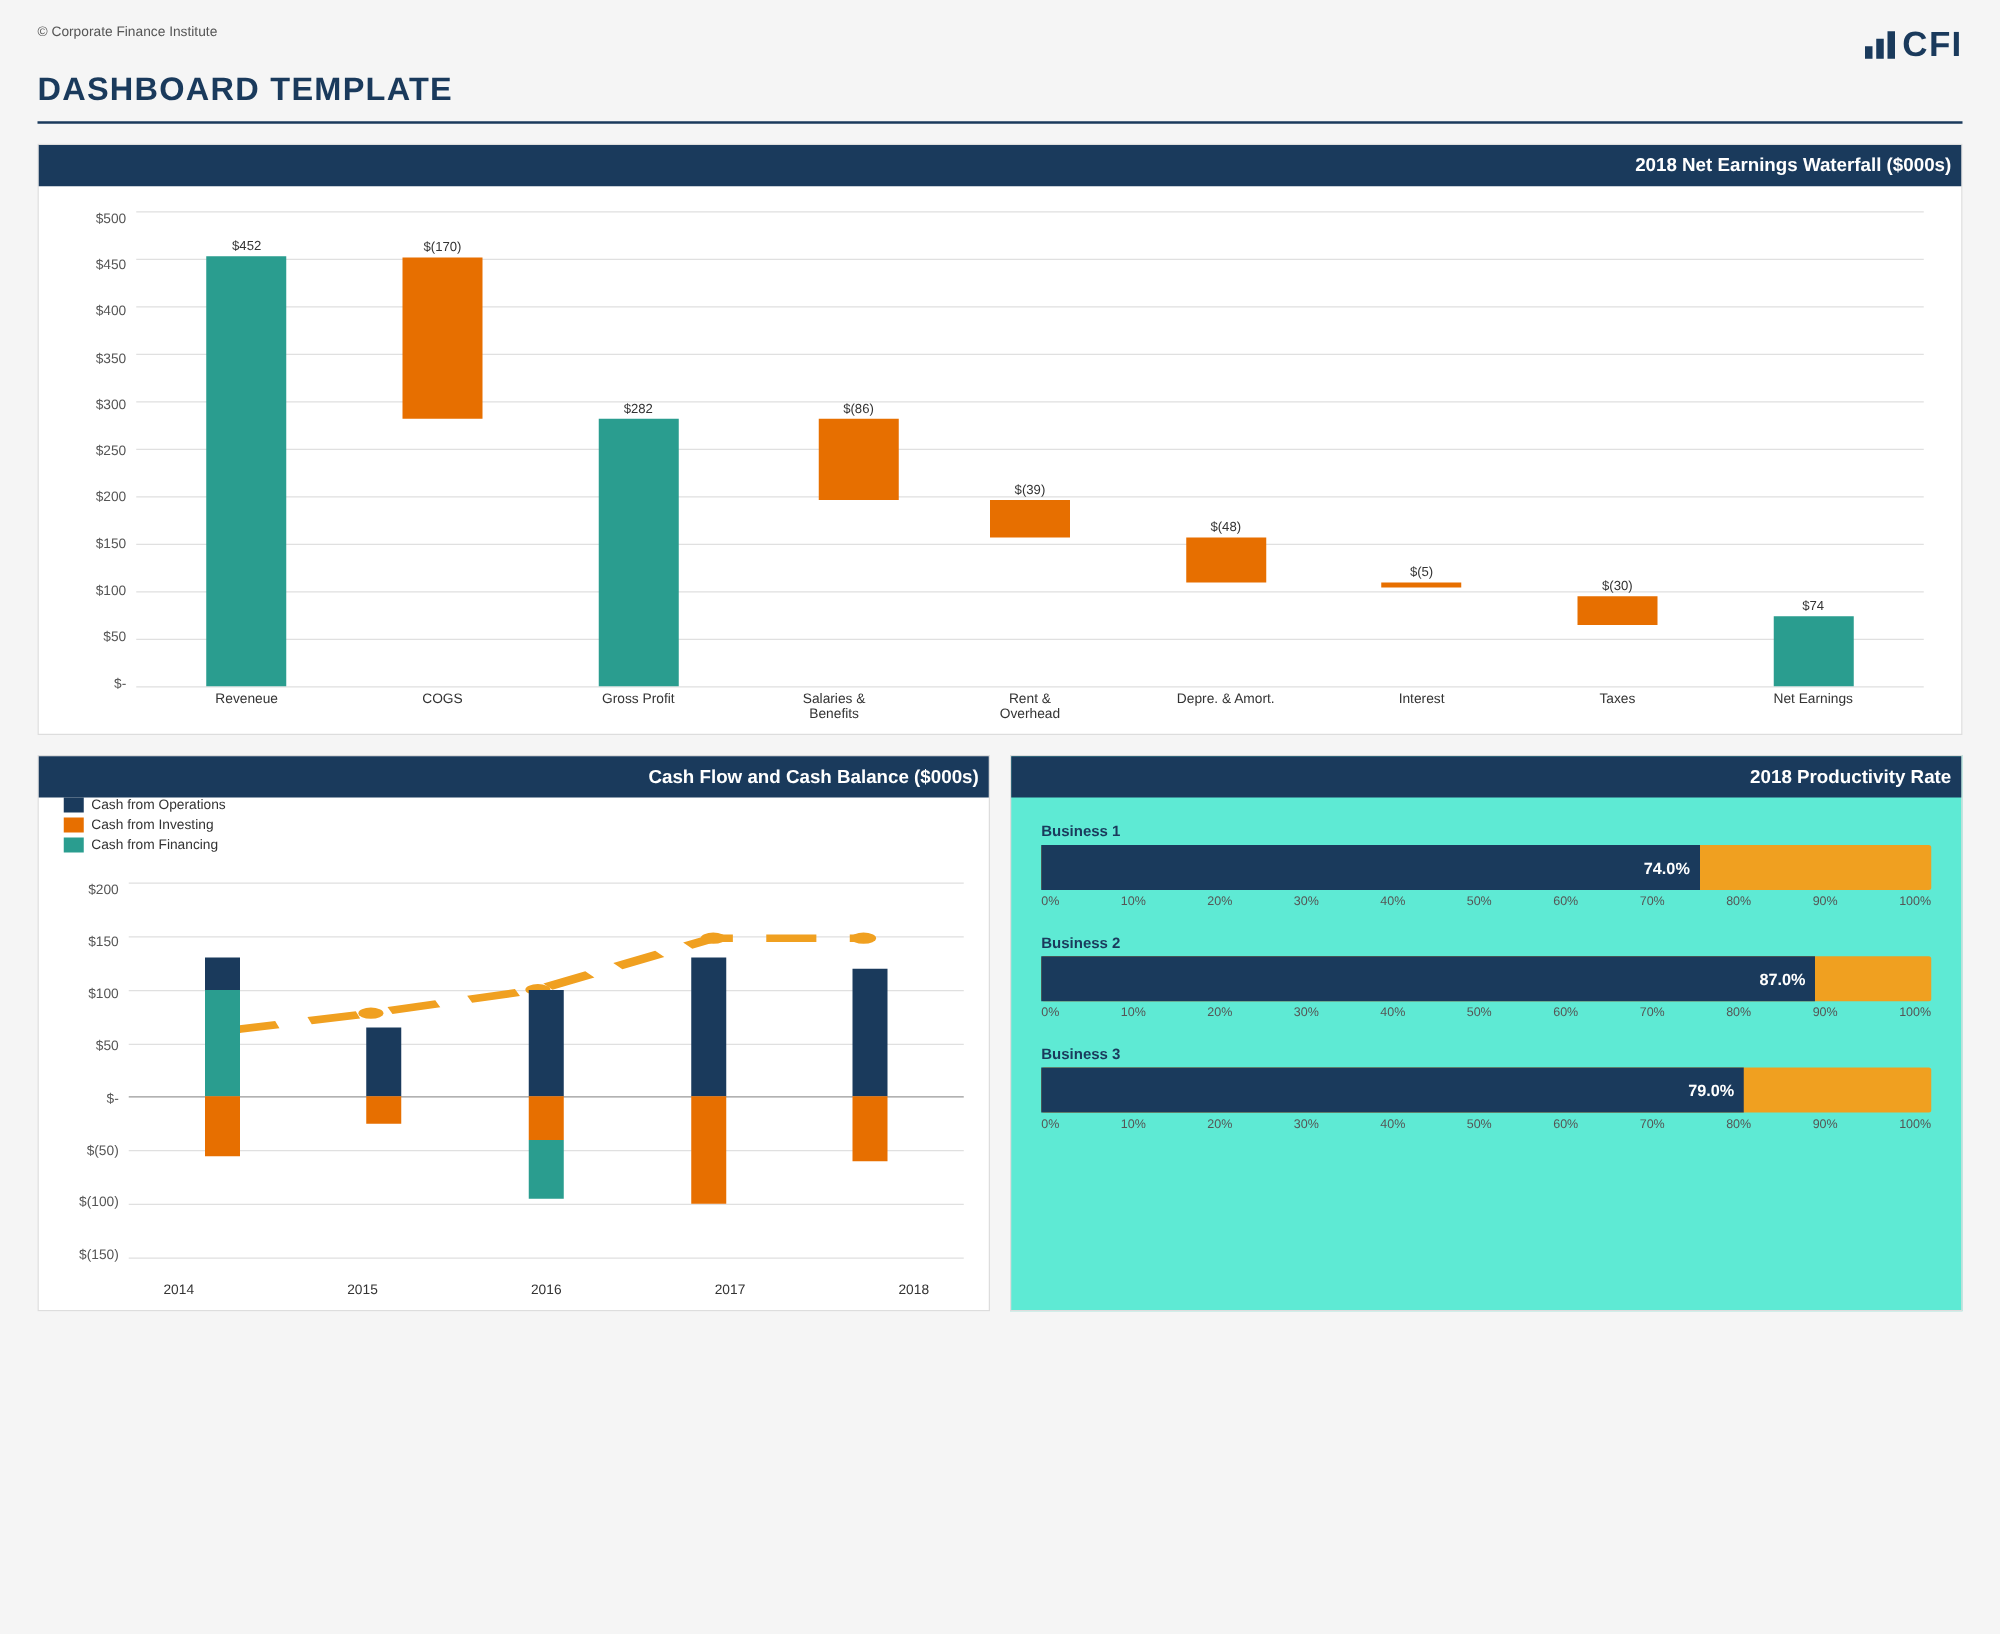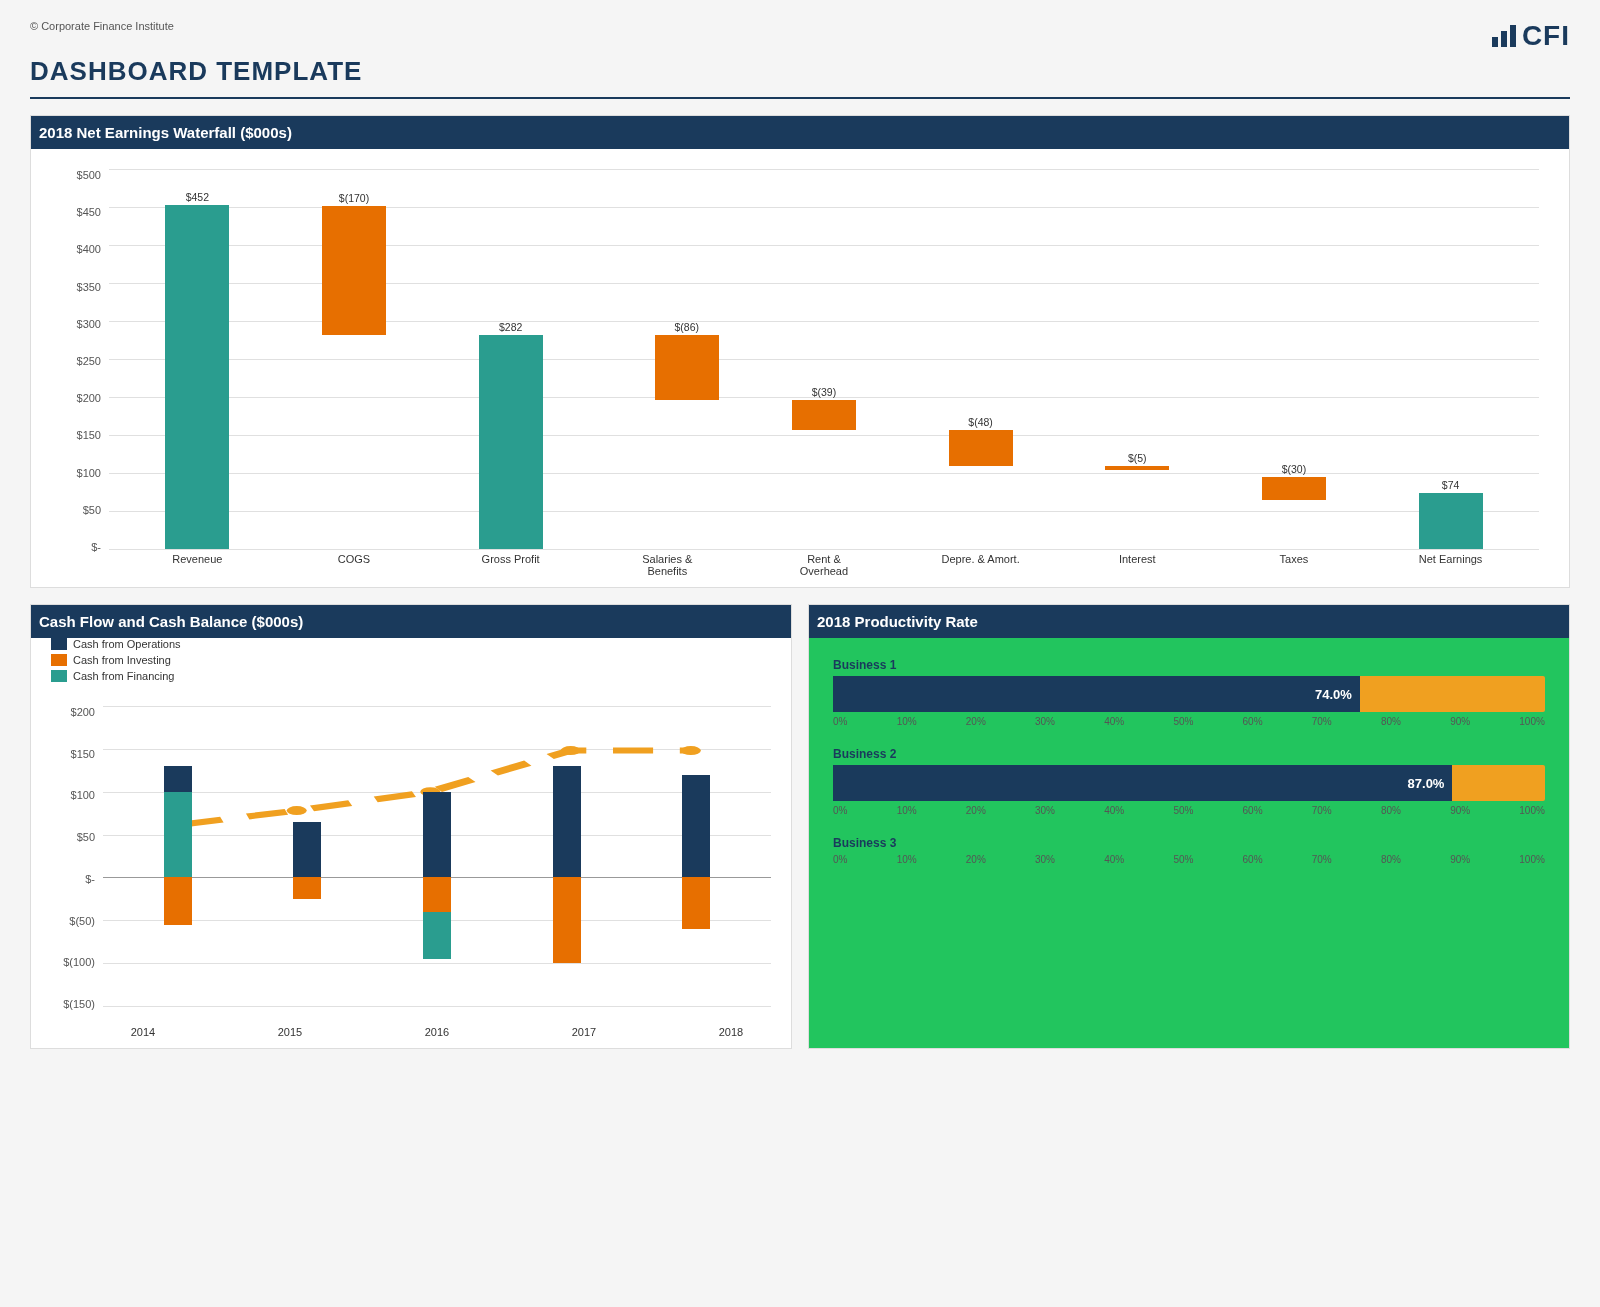--- a/index.html
+++ b/index.html
@@ -55,21 +55,21 @@
 
     
     .waterfall-section {
       background: white;
       border: 1px solid #ddd;
       margin-bottom: 16px;
     }
     .chart-header {
       background: #1a3a5c;
       color: white;
-      text-align: left;
+      text-align: right;
       font-size: 15px;
       font-weight: 600;
       padding: 8px;
     }
     .waterfall-body {
       padding: 20px 30px 10px 30px;
       display: flex;
       gap: 0;
     }
     .waterfall-y-axis {
@@ -160,21 +160,21 @@
     .bottom-row {
       display: flex;
       gap: 16px;
     }
     .cashflow-section {
       background: white;
       border: 1px solid #ddd;
       flex: 1;
     }
     .productivity-section {
-      background: #22c55e;
+      background: #5eead4;
       border: 1px solid #ddd;
       flex: 1;
     }
 
     
     .cf-body {
       padding: 16px 20px 10px 20px;
       display: flex;
       gap: 0;
     }
@@ -526,20 +526,25 @@
             <div class="prod-x-tick">50%</div>
             <div class="prod-x-tick">60%</div>
             <div class="prod-x-tick">70%</div>
             <div class="prod-x-tick">80%</div>
             <div class="prod-x-tick">90%</div>
             <div class="prod-x-tick">100%</div>
           </div>
         </div>
         <div class="prod-row">
           <div class="prod-label">Business 3</div>
+          <div class="prod-bar-track">
+            <div class="prod-bar-fill" style="width: 79%;">
+              <span class="prod-bar-value">79.0%</span>
+            </div>
+          </div>
           <div class="prod-x-axis">
             <div class="prod-x-tick">0%</div>
             <div class="prod-x-tick">10%</div>
             <div class="prod-x-tick">20%</div>
             <div class="prod-x-tick">30%</div>
             <div class="prod-x-tick">40%</div>
             <div class="prod-x-tick">50%</div>
             <div class="prod-x-tick">60%</div>
             <div class="prod-x-tick">70%</div>
             <div class="prod-x-tick">80%</div>

